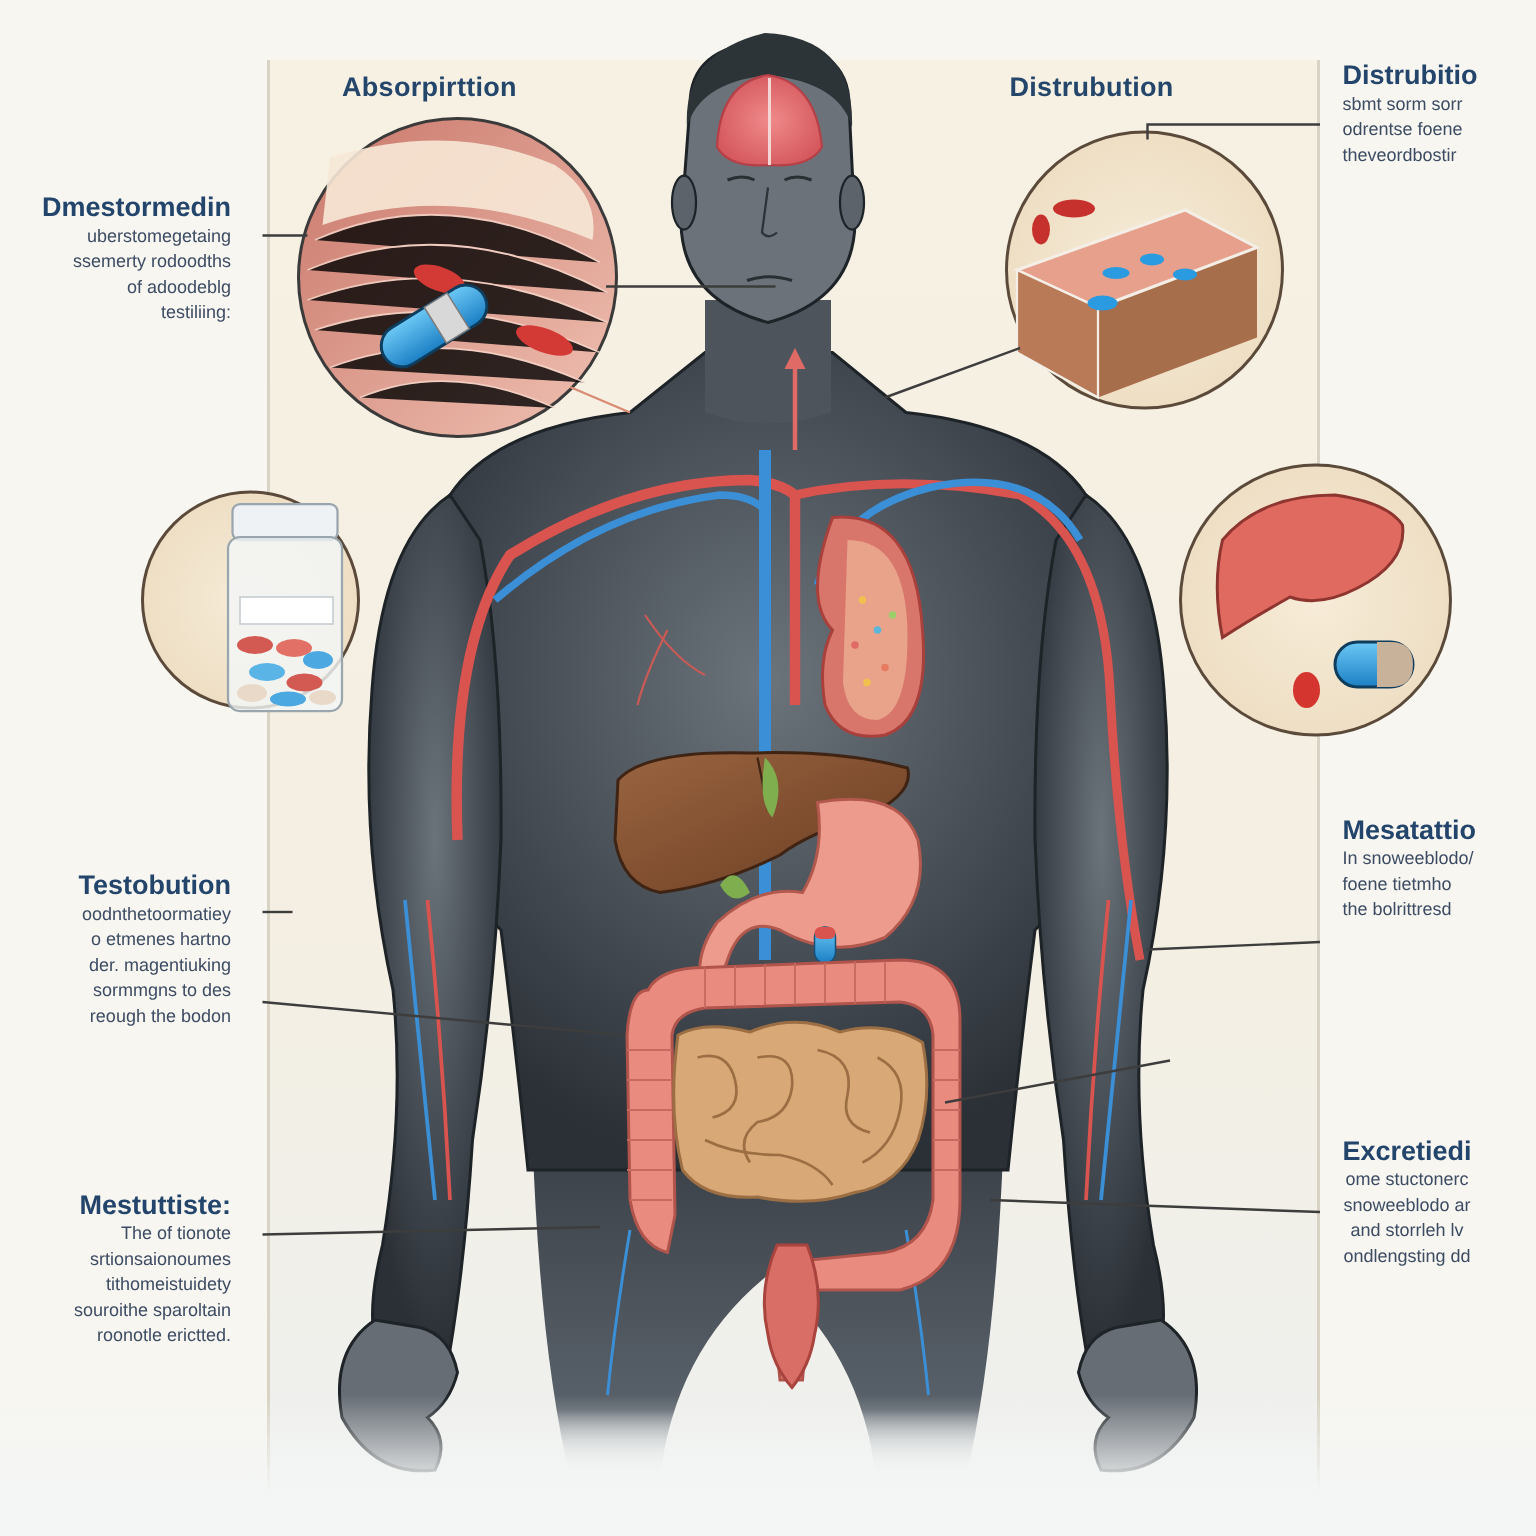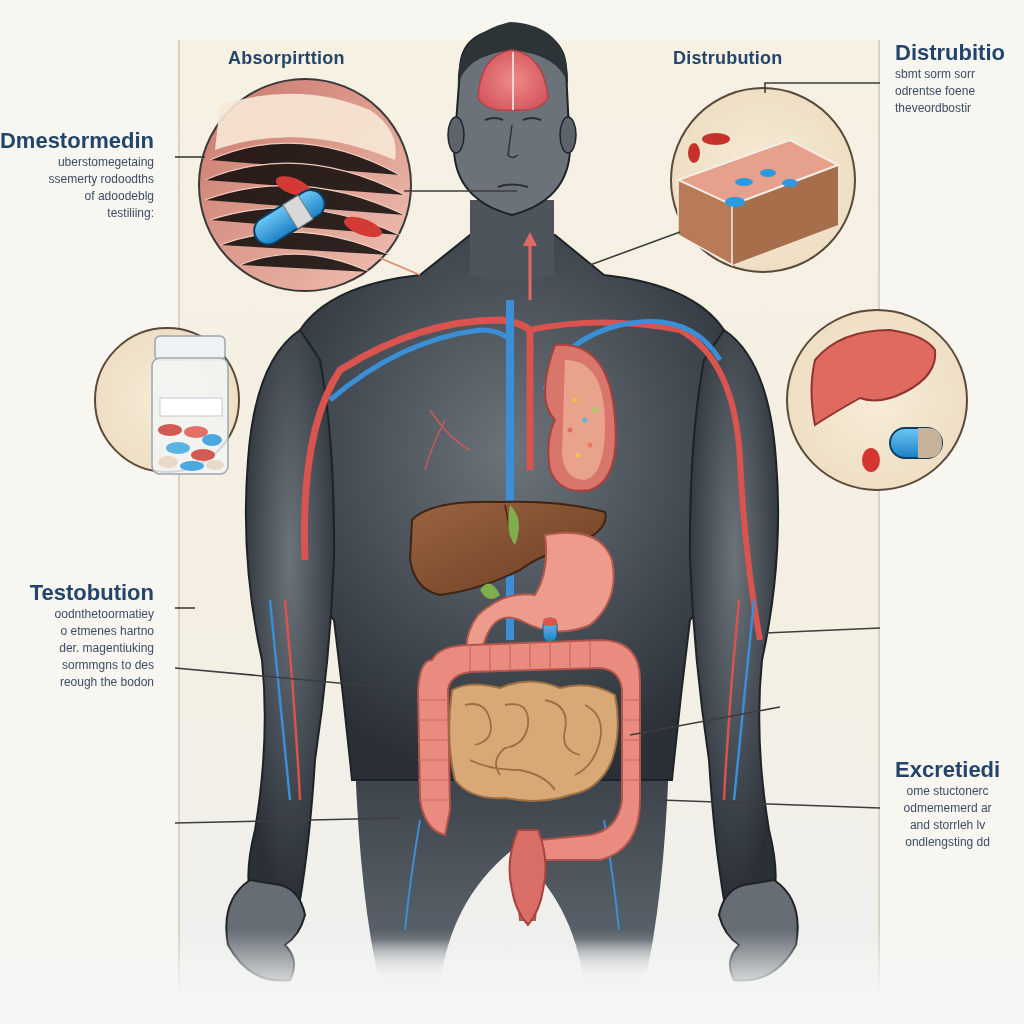--- a/index.html
+++ b/index.html
@@ -5,21 +5,21 @@
   html,body{margin:0;padding:0;}
   body{width:1024px;height:1024px;overflow:hidden;background:#f7f6f1;font-family:"Liberation Sans",sans-serif;position:relative;}
   .stage{position:absolute;left:0;top:0;width:1024px;height:937px;}
   .panel-bg{position:absolute;left:178px;top:40px;width:700px;height:960px;background:linear-gradient(180deg,#f6f1e3 0%,#f4efe2 60%,#eef0ef 100%);}
   .panel-edge-l{position:absolute;left:178px;top:40px;width:2px;height:960px;background:#d8d3c4;}
   .panel-edge-r{position:absolute;left:878px;top:40px;width:2px;height:960px;background:#d8d3c4;}
   .fade-bottom{position:absolute;left:0;top:930px;width:1024px;height:94px;background:linear-gradient(180deg,rgba(247,246,241,0) 0%,#f4f6f5 70%);}
   svg.art{position:absolute;left:0;top:0;}
   .title{position:absolute;font-weight:bold;color:#24466b;font-size:18px;letter-spacing:0.2px;white-space:nowrap;}
   .label-block{position:absolute;color:#344a66;}
-  .label-block .head{font-weight:bold;font-size:22px;color:#23456b;white-space:nowrap;}
+  .label-block .head{font-weight:bold;font-size:18px;color:#23456b;white-space:nowrap;}
   .label-block .line{font-size:12px;line-height:17px;white-space:nowrap;color:#3d4c63;}
   .right-align{text-align:right;}
 </style>
 </head>
 <body>
 
 <div class="stage">
   <div class="panel-bg"></div>
   <div class="panel-edge-l"></div>
   <div class="panel-edge-r"></div>
@@ -225,29 +225,43 @@
   </div>
 
   <div class="label-block right-align" style="right:870px;top:128px;">
     <div class="head">Dmestormedin</div>
     <div class="line">uberstomegetaing</div>
     <div class="line">ssemerty rodoodths</div>
     <div class="line">of adoodeblg</div>
     <div class="line">testiliing:</div>
   </div>
 
+  <div class="label-block right-align" style="right:870px;top:793px;">
+    <div class="head">Mestuttiste:</div>
+    <div class="line">The of tionote</div>
+    <div class="line">srtionsaionoumes</div>
+    <div class="line">tithomeistuidety</div>
+    <div class="line">souroithe sparoltain</div>
+    <div class="line">roonotle erictted.</div>
+  </div>
 
   <div class="label-block" style="left:895px;top:40px;">
     <div class="head">Distrubitio</div>
     <div class="line">sbmt sorm sorr</div>
     <div class="line">odrentse foene</div>
     <div class="line">theveordbostir</div>
   </div>
 
+  <div class="label-block" style="left:895px;top:543px;">
+    <div class="head">Mesatattio</div>
+    <div class="line">In snoweeblodo/</div>
+    <div class="line">foene tietmho</div>
+    <div class="line">the bolrittresd</div>
+  </div>
 
   <div class="label-block" style="left:895px;top:757px;text-align:center;">
     <div class="head">Excretiedi</div>
     <div class="line">ome stuctonerc</div>
-    <div class="line">odmememerd ar</div>
+    <div class="line">snoweeblodo ar</div>
     <div class="line">and storrleh lv</div>
     <div class="line">ondlengsting dd</div>
   </div>
 </div>
 
 </body></html>

